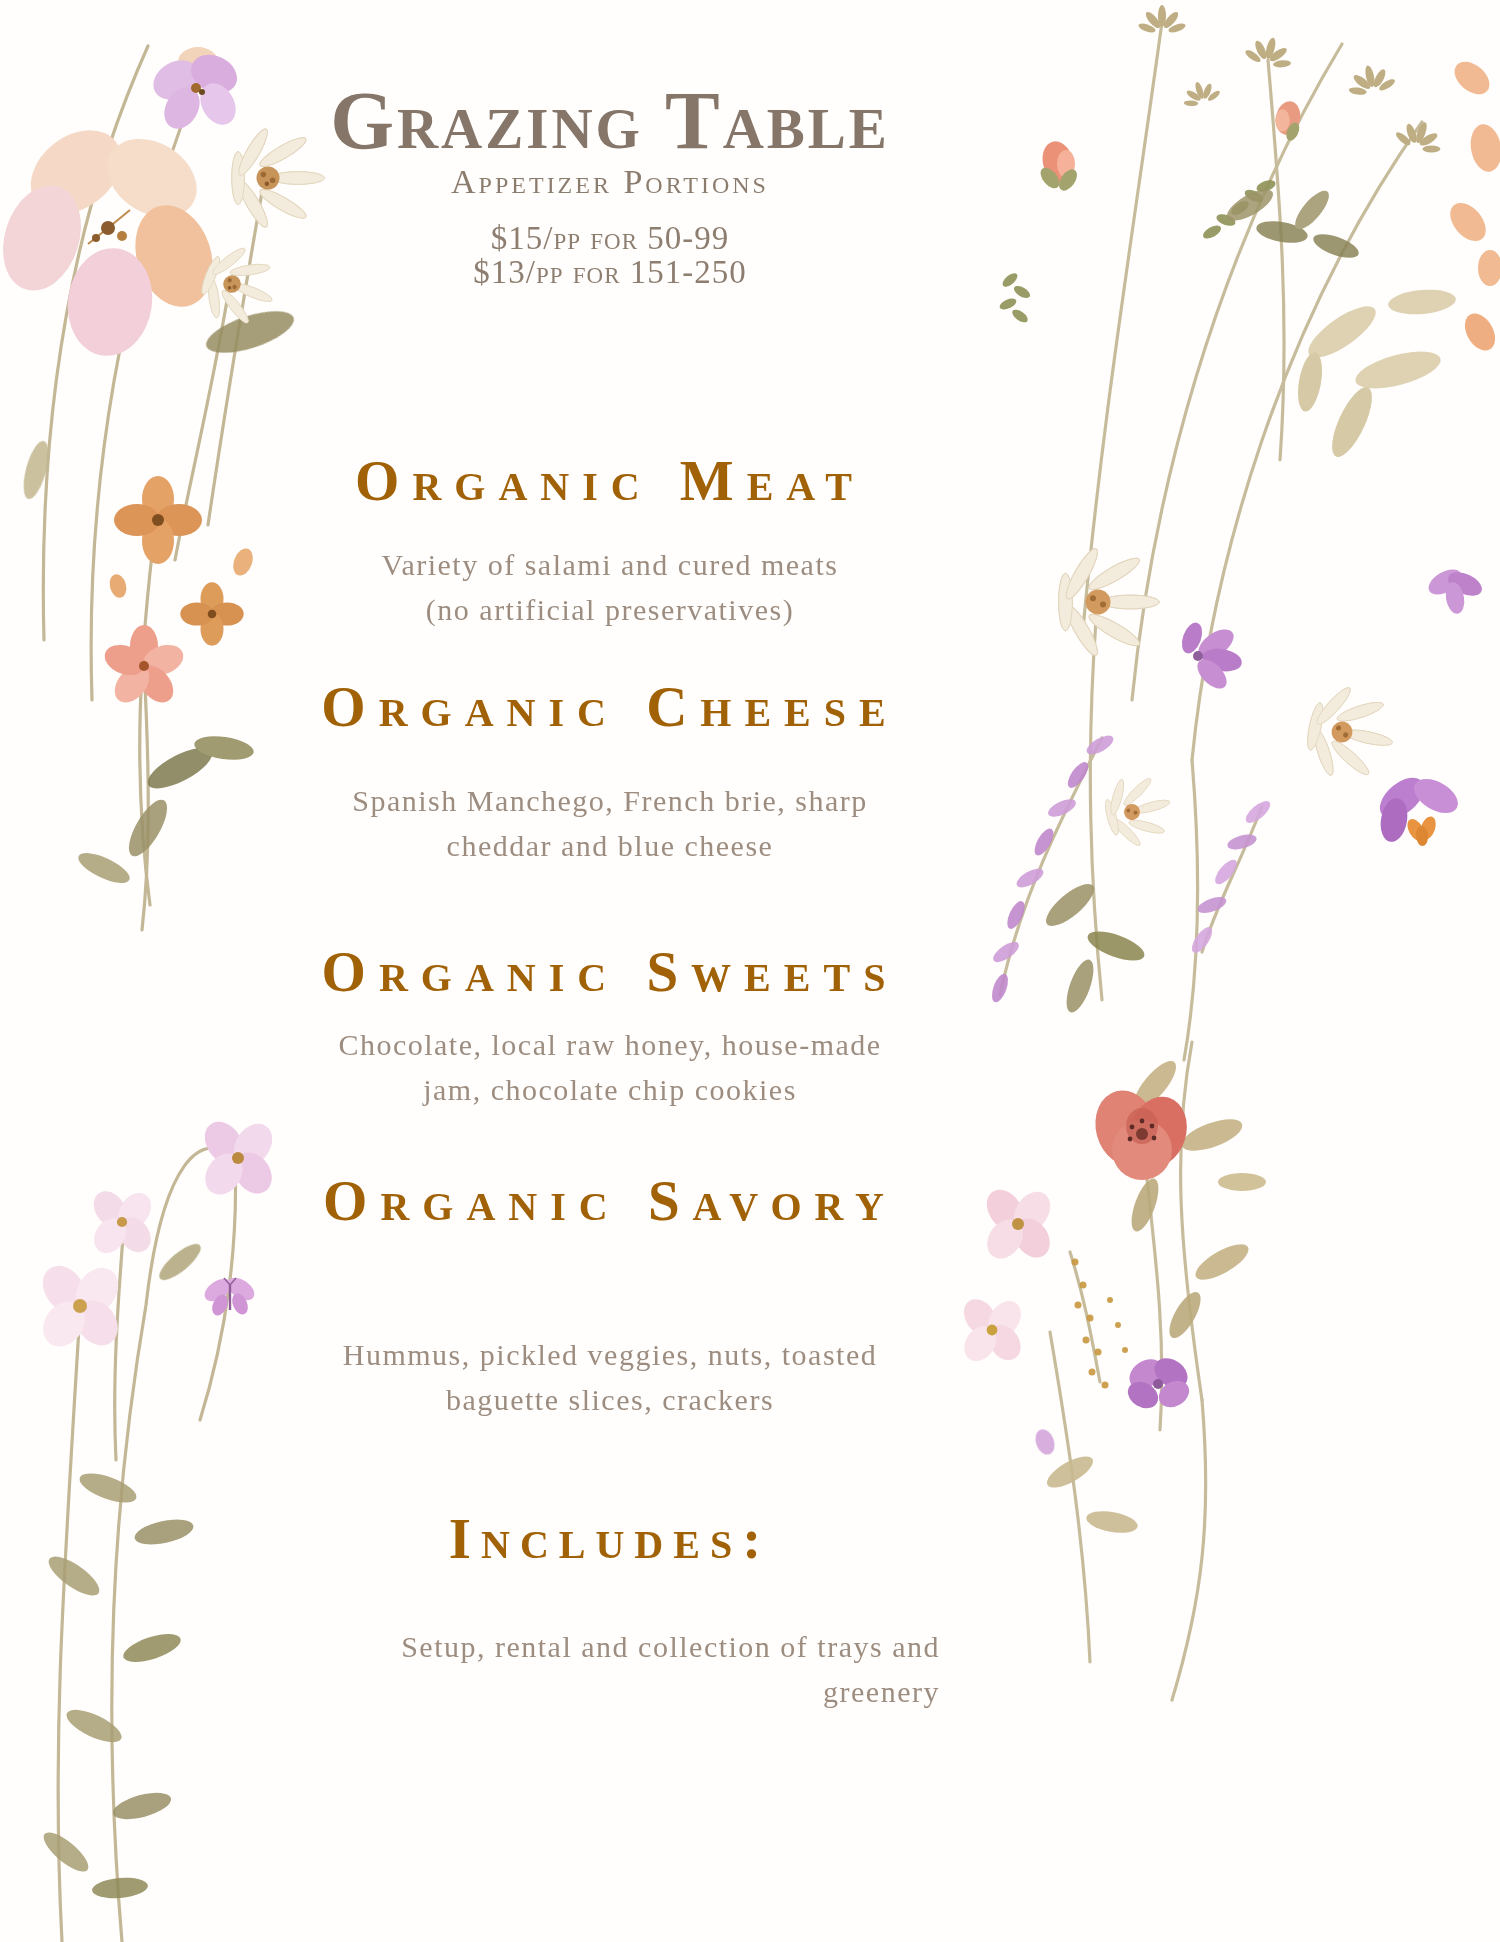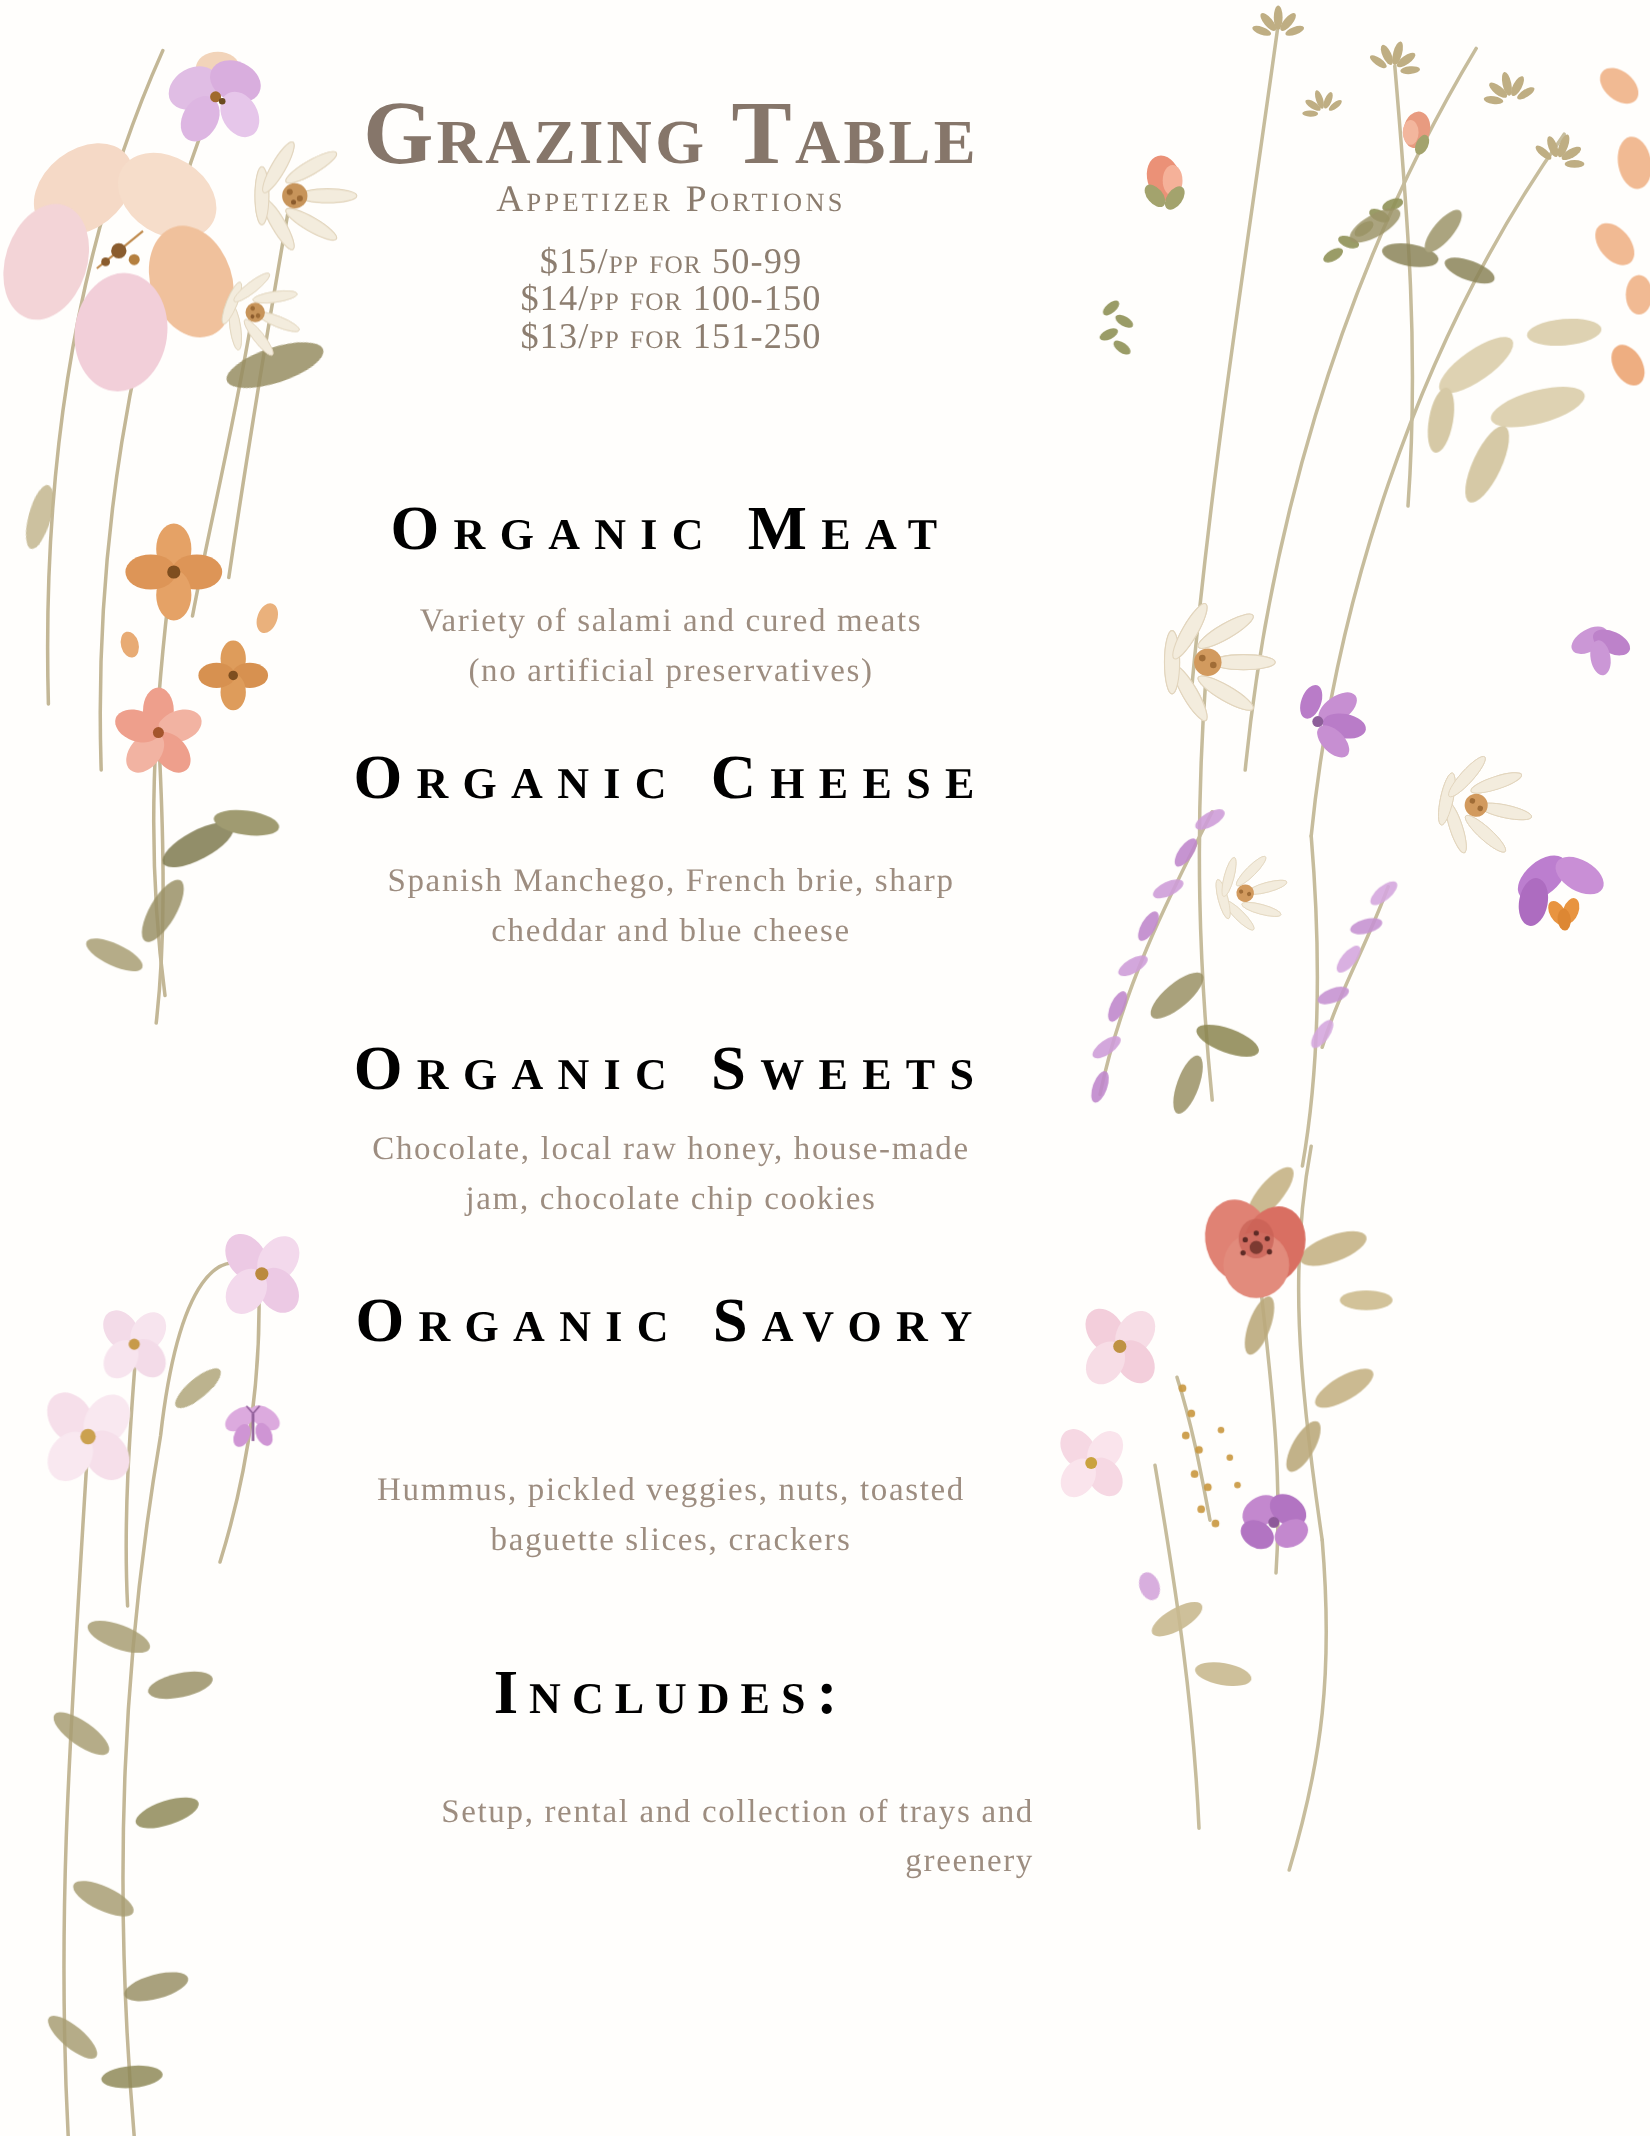--- a/index.html
+++ b/index.html
@@ -29,21 +29,21 @@
   }
   .pricing{
     top:221px;
     font-size:33px;font-weight:400;line-height:1.03;
     font-variant:small-caps;letter-spacing:1px;
     color:#8d7e70;
   }
   .sec-head{
     font-size:57px;font-weight:700;line-height:1;
     font-variant:small-caps;letter-spacing:13px;
-    color:#000000;white-space:nowrap;
+    color:#a16207;white-space:nowrap;
   }
   .sec-body{
     font-size:30px;font-weight:400;line-height:1.5;
     letter-spacing:1.5px;
     color:#9d8d80;
   }
   .h-meat{top:452px;} .b-meat{top:542px;}
   .h-cheese{top:678px;} .b-cheese{top:778px;}
   .h-sweets{top:943px;} .b-sweets{top:1022px;}
   .h-savory{top:1172px;} .b-savory{top:1332px;}
@@ -397,21 +397,20 @@
     <ellipse cx="95" cy="1442" rx="9" ry="13" transform="rotate(-20 95 1442)" fill="#d8aede"></ellipse>
   </svg>
 
   <header>
     <div class="block title">Grazing Table</div>
     <div class="block subtitle">Appetizer Portions</div>
   </header>
 
   <div class="block pricing">
     <div>$15/pp for 50-99</div>
-    <div>$14/pp for 100-150</div>
     <div>$13/pp for 151-250</div>
   </div>
 
   <section>
     <div class="block sec-head h-meat">Organic Meat</div>
     <div class="block sec-body b-meat">
       <div>Variety of salami and cured meats</div>
       <div>(no artificial preservatives)</div>
     </div>
   </section>

